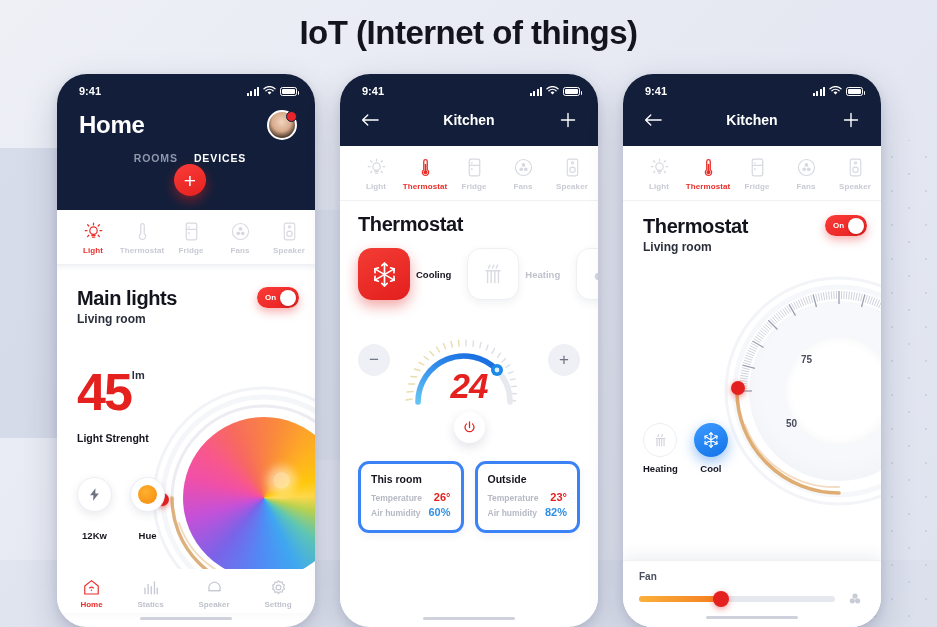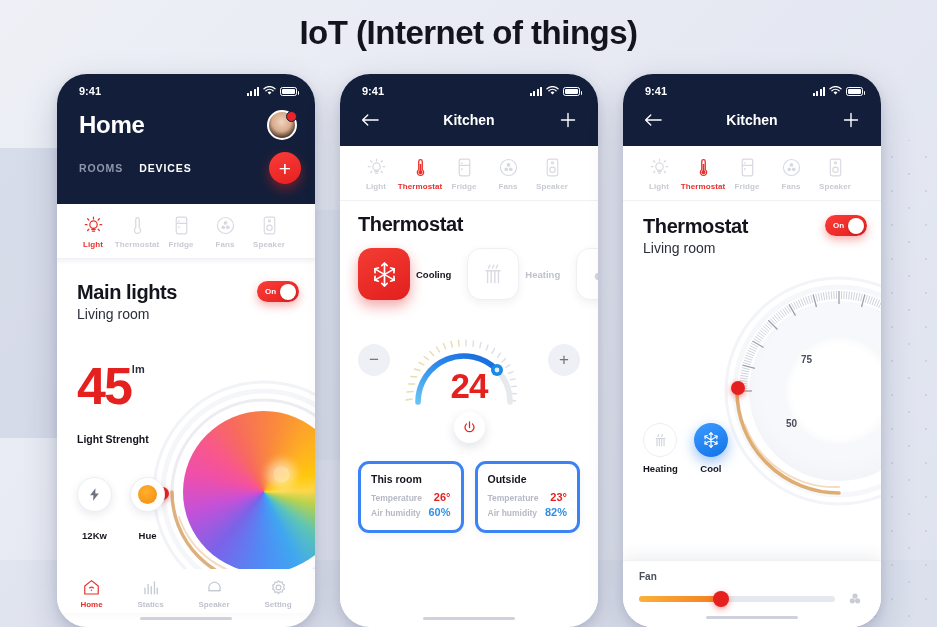--- a/index.html
+++ b/index.html
@@ -68,69 +68,69 @@
   .dark-head { background:#131f3a; color:#fff; }
   .head1-row { display:flex; align-items:center; justify-content:space-between;
     padding:6px 18px 0 22px; }
   .h-title { font-size:24px; font-weight:bold; letter-spacing:-.3px; }
   .avatar { width:30px; height:30px; border-radius:50%; position:relative;
     background:radial-gradient(circle at 48% 38%, #f0d4bf 0%, #d8ab8c 45%, #5a4436 72%, #3d2e25 100%);
     border:2px solid #fff; }
   .avatar::after { content:""; position:absolute; right:-2px; top:-1px; width:9px; height:9px;
     background:#e8252a; border:1.5px solid #131f3a; border-radius:50%; }
   .tabs-row { display:flex; align-items:center; justify-content:space-between;
-    padding:12px 14px 20px 22px; }
+    padding:12px 14px 14px 22px;flex-direction:column; }
   .tabs { display:flex; gap:16px; font-size:10.5px; font-weight:bold; letter-spacing:.9px; }
   .tab-rooms { color:#8e97ac; }
   .tab-devices { color:#fff; }
   .fab { width:32px; height:32px; border-radius:50%;
     background:linear-gradient(160deg,#fa3c39,#e5211f); color:#fff;
     display:flex; align-items:center; justify-content:center;
     font-size:21px; line-height:1; font-weight:300;
     box-shadow:0 5px 12px rgba(229,33,31,.45); }
 
   
   .head2-row { display:flex; align-items:center; justify-content:space-between;
     padding:6px 20px 16px 20px; }
   .head2-row .ttl { font-size:14px; font-weight:bold; }
   .ic-back, .ic-plus { width:20px; height:20px; color:#fff;
     display:flex; align-items:center; justify-content:center; }
 
   
-  .devstrip { display:flex; 
-    padding:11px 14px 9px 14px; background:#fff;
+  .devstrip { display:flex; justify-content:space-between;
+    padding:11px 4px 9px 14px; background:#fff;
     border-bottom:1px solid #f0f1f5; }
   .dev { display:flex; flex-direction:column; align-items:center; gap:4px;
     width:44px; }
   .dev svg { display:block; }
   .dev span { font-size:8px; font-weight:bold; color:#c9cbd4; letter-spacing:.1px; }
   .dev.active span { color:#ea2f2b; }
   .strip-shadow { height:6px; background:linear-gradient(#f3f4f7,#fff); }
 
   
   .p1body { flex:1; position:relative; background:#fff; overflow:hidden; }
   .p1head { display:flex; align-items:flex-start; justify-content:space-between;
     padding:16px 16px 0 20px; }
   .p1name { font-size:20px; font-weight:bold; color:#14141e; letter-spacing:-.4px; }
-  .p1sub { font-size:14px; font-weight:normal; color:#2b2f3b; margin-top:2px; }
+  .p1sub { font-size:12px; font-weight:bold; color:#2b2f3b; margin-top:2px; }
   .toggle { width:42px; height:21px; border-radius:11px;
     background:linear-gradient(150deg,#fb3c39,#e4201e);
     display:flex; align-items:center; justify-content:flex-start;
     padding:0 3px; position:relative;
     box-shadow:0 4px 10px rgba(229,33,31,.35); }
   .toggle .lbl { font-size:8px; color:#fff; font-weight:bold;
     position:absolute; left:8px; }
   .toggle .knob { width:16px; height:16px; border-radius:50%; background:#fff;
     margin-left:auto; box-shadow:0 1px 3px rgba(0,0,0,.2); }
   .lmwrap { position:absolute; left:20px; top:98px; }
   .lmnum { font-size:52px; font-weight:bold; color:#e5211f; line-height:.9;
     letter-spacing:-2px; display:inline-block; }
   .lmunit { font-size:11px; font-weight:bold; color:#2b2f3b;
     vertical-align:top; margin-left:1px; }
-  .lmlabel { font-size:10.5px; font-weight:bold; color:#14141e; margin-top:23px; }
+  .lmlabel { font-size:10.5px; font-weight:bold; color:#14141e; margin-top:16px; }
   .circbtns { position:absolute; left:20px; bottom:28px; display:flex; gap:18px; }
   .circbtn { display:flex; flex-direction:column; align-items:center; gap:18px; }
   .cb { width:35px; height:35px; border-radius:50%; background:#fff;
     border:1px solid #eceef3; display:flex; align-items:center; justify-content:center;
     box-shadow:0 3px 8px rgba(40,50,90,.10); }
   .cb .hue { width:19px; height:19px; border-radius:50%;
     background:radial-gradient(circle at 40% 35%,#ffb02e,#f58a0c); }
   .circbtn span { font-size:9.5px; font-weight:bold; color:#14141e; }
   
   .wheel-wrap { position:absolute; right:-64px; top:112px; width:230px; height:230px; }
@@ -171,21 +171,21 @@
     box-shadow:0 6px 14px rgba(227,31,29,.4); }
   .mode span { font-size:9.5px; font-weight:bold; color:#bfc2cc; }
   .mode.on span { color:#14141e; }
   .dialrow { display:flex; align-items:center; justify-content:space-between;
     margin-top:14px; }
   .pmbtn { width:32px; height:32px; border-radius:50%; background:#eef0f5;
     display:flex; align-items:center; justify-content:center;
     color:#6c7280; font-size:17px; font-weight:300; flex:0 0 auto; }
   .gauge { position:relative; width:142px; height:92px; }
   .gval { position:absolute; left:0; right:0; bottom:0px; text-align:center;
-    font-size:35px; font-weight:bold; color:#e5211f; letter-spacing:-1px; }
+    font-size:35px; font-weight:bold; color:#e5211f; letter-spacing:-1px;font-style:italic; }
   .powerbtn { width:31px; height:31px; border-radius:50%; background:#fff;
     box-shadow:0 4px 11px rgba(40,50,90,.14); margin:6px auto 0 auto;
     display:flex; align-items:center; justify-content:center; }
   .infocards { display:flex; gap:11px; margin-top:18px; }
   .icard { flex:1; background:#fff; border:3px solid #3b82f6; border-radius:11px;
     padding:9px 10px; box-shadow:0 3px 9px rgba(40,50,90,.06); }
   .icard h4 { font-size:10.5px; font-weight:bold; color:#14141e; margin-bottom:6px; }
   .irow { display:flex; justify-content:space-between; align-items:baseline;
     margin-bottom:3px; }
   .irow .k { font-size:8.5px; font-weight:bold; color:#b6b9c4; }

